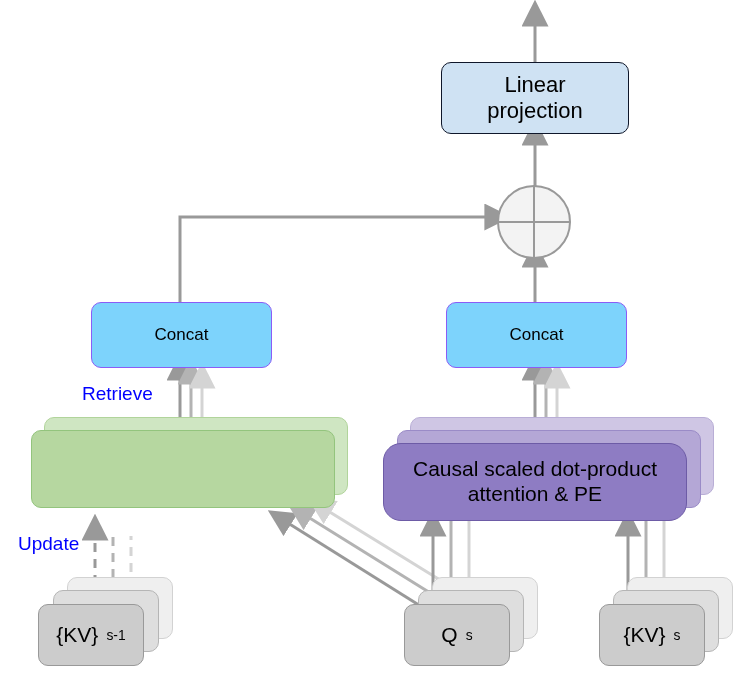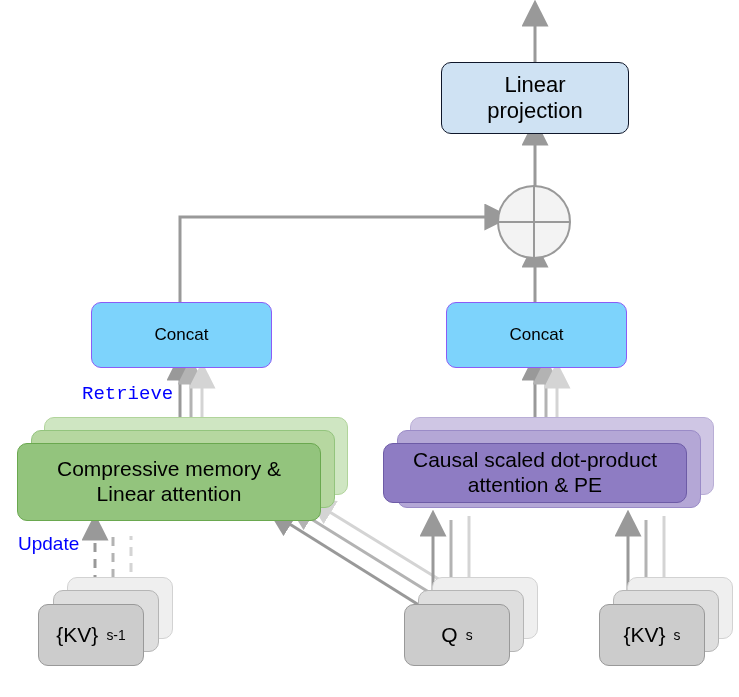--- a/index.html
+++ b/index.html
@@ -161,42 +161,40 @@
     <span class="bar-h"></span>
     <span class="bar-v"></span>
   </div>
 
   <div class="node yellow-box" style="left:91px;top:302px;width:181px;height:66px;">Concat</div>
 
   <div class="node yellow-box" style="left:446px;top:302px;width:181px;height:66px;">Concat</div>
 
   <div class="node green-back" style="left:44px;top:417px;width:304px;height:78px;"></div>
   <div class="node green-mid" style="left:31px;top:430px;width:304px;height:78px;"></div>
-  <div class="node green-box" style="left:17px;top:443px;width:304px;height:78px;">Compressive memory &amp;
-Linear attention</div>
 
   <div class="node purple-back" style="left:410px;top:417px;width:304px;height:78px;"></div>
   <div class="node purple-mid" style="left:397px;top:430px;width:304px;height:78px;"></div>
-  <div class="node purple-box" style="left:383px;top:443px;width:304px;height:60px;">Causal scaled dot-product
+  <div class="node purple-box" style="left:383px;top:443px;width:304px;height:78px;border-radius:18px;">Causal scaled dot-product
 attention &amp; PE</div>
 
   <div class="node gray-back" style="left:67px;top:577px;width:106px;height:62px;"></div>
   <div class="node gray-mid" style="left:53px;top:590px;width:106px;height:62px;"></div>
   <div class="node gray-box" style="left:38px;top:604px;width:106px;height:62px;">
     <span>{KV}</span><span class="sub">s-1</span>
   </div>
 
   <div class="node gray-back" style="left:432px;top:577px;width:106px;height:62px;"></div>
   <div class="node gray-mid" style="left:418px;top:590px;width:106px;height:62px;"></div>
   <div class="node gray-box" style="left:404px;top:604px;width:106px;height:62px;">
     <span>Q</span><span class="sub">s</span>
   </div>
 
   <div class="node gray-back" style="left:627px;top:577px;width:106px;height:62px;"></div>
   <div class="node gray-mid" style="left:613px;top:590px;width:106px;height:62px;"></div>
   <div class="node gray-box" style="left:599px;top:604px;width:106px;height:62px;">
     <span>{KV}</span><span class="sub">s</span>
   </div>
 
-  <div class="lbl" style="left:82px;top:383px;font-family:Liberation Mono, monospace;">Retrieve</div>
+  <div class="lbl" style="left:82px;top:383px;">Retrieve</div>
   <div class="lbl" style="left:18px;top:533px;">Update</div>
 
 </div>
 
 </body></html>

